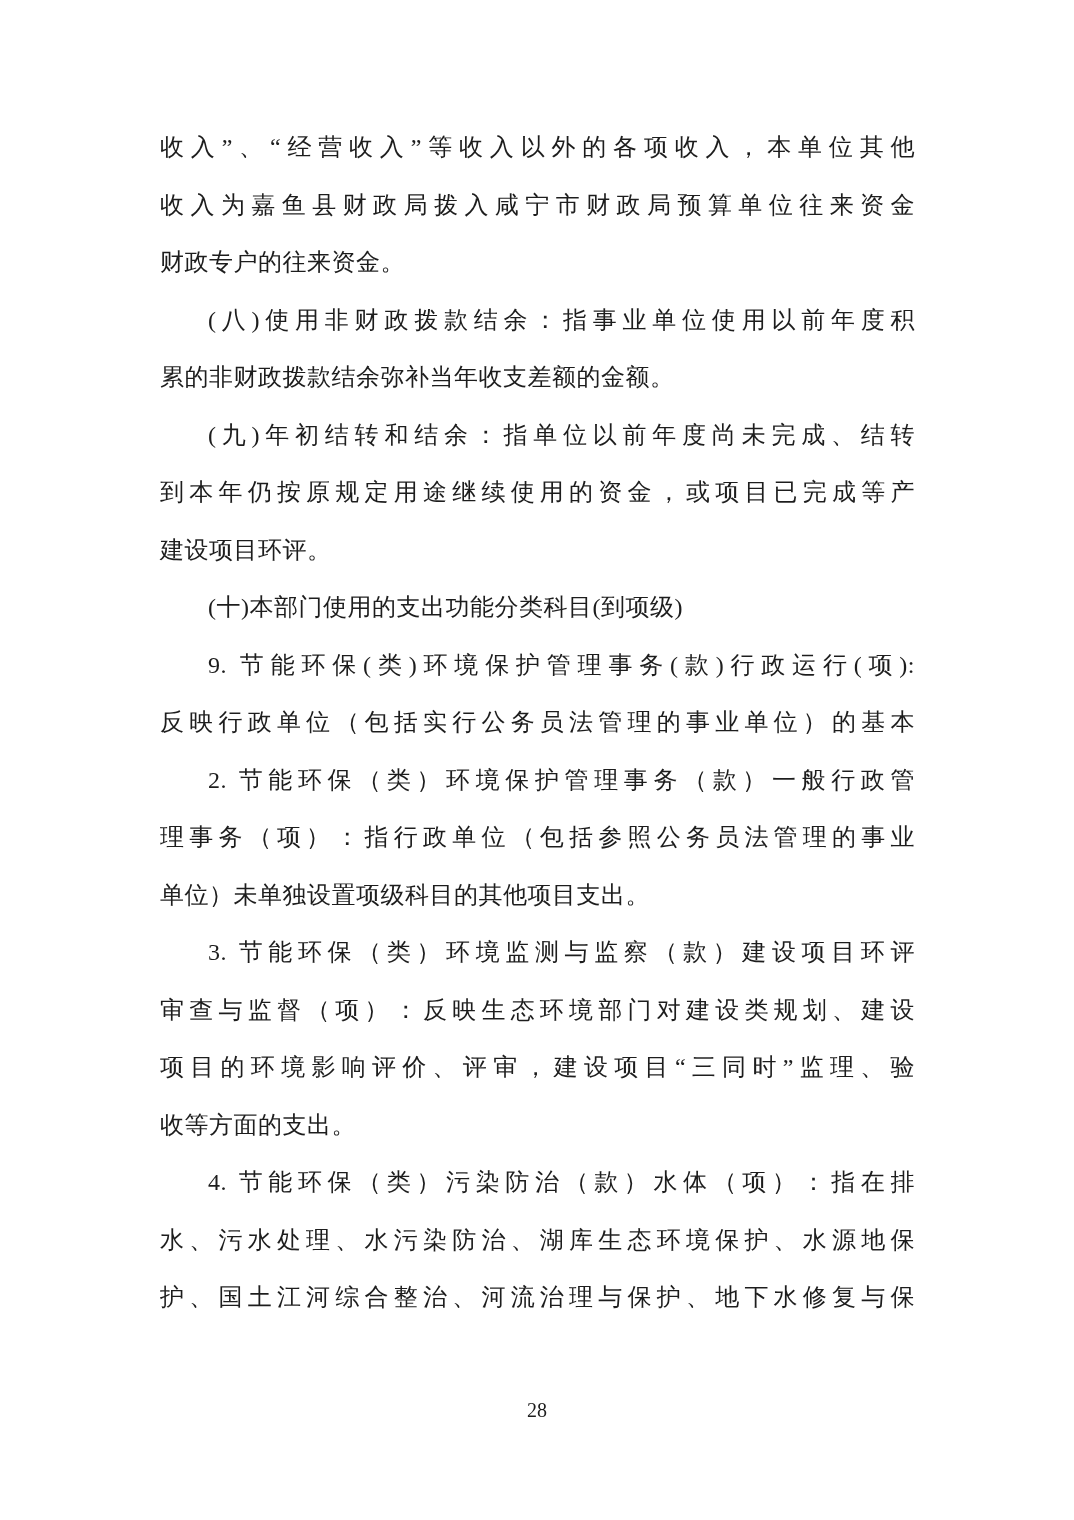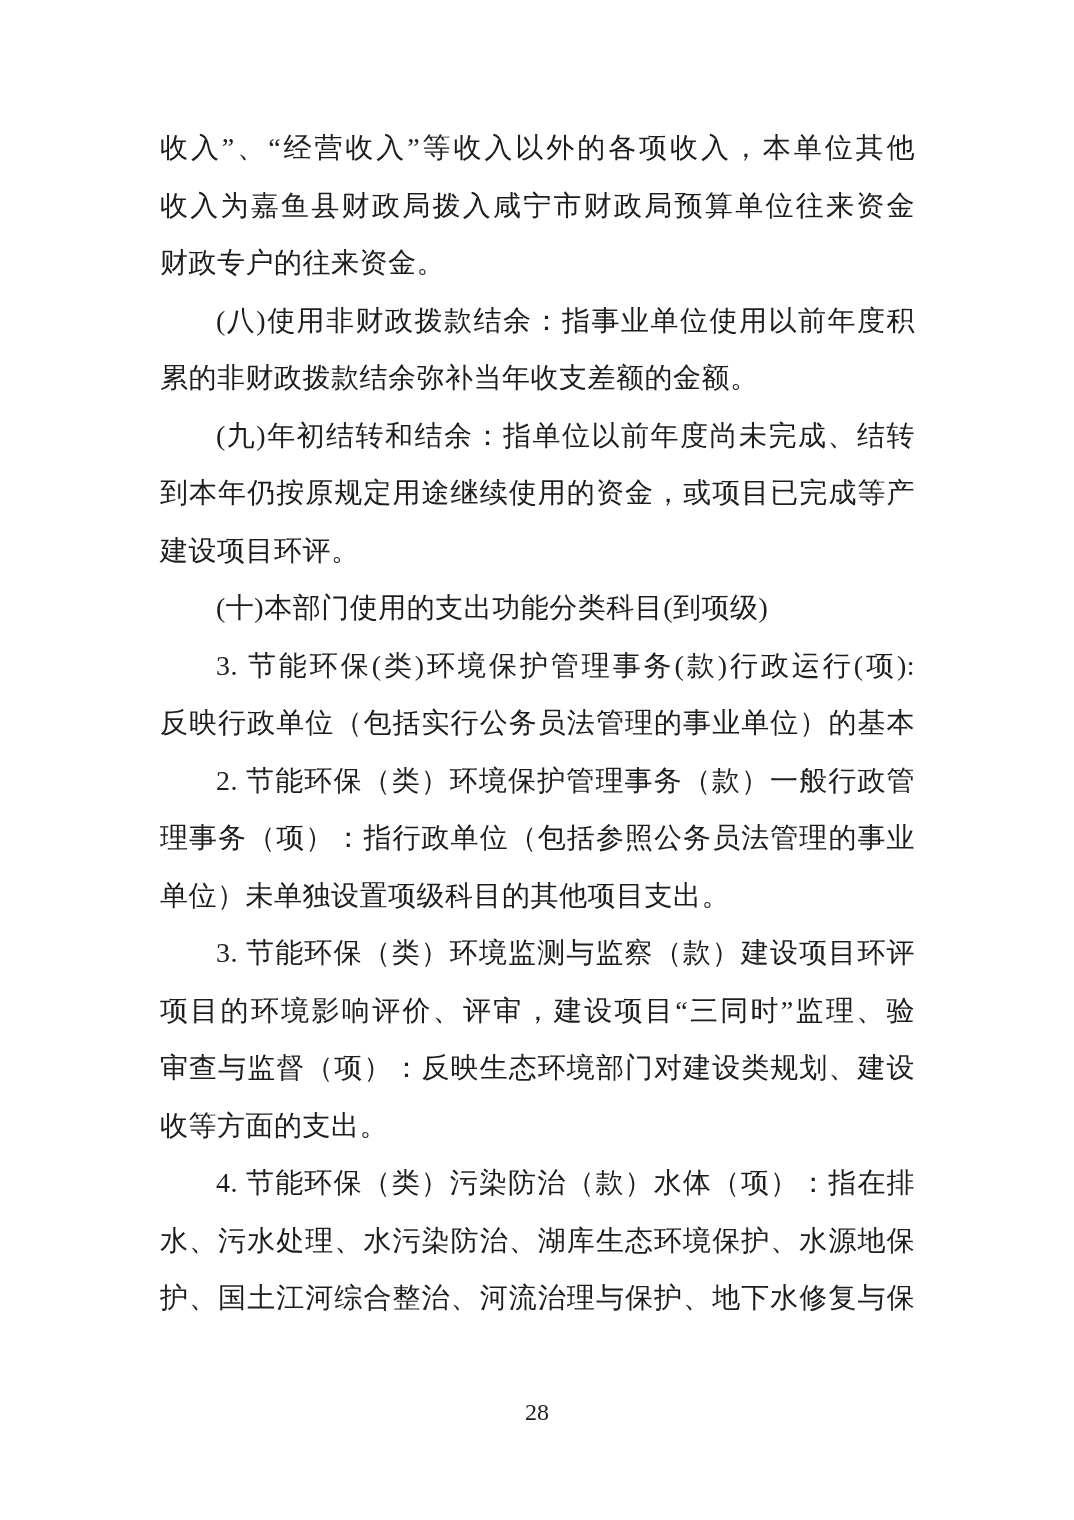--- a/index.html
+++ b/index.html
@@ -16,66 +16,66 @@
     color: #1d1d1d;
     overflow: hidden;
   }
   .doc-body {
     position: absolute;
     left: 160px;
     top: 119px;
     width: 755px;
   }
   .line {
-    font-size: 28px;
+    font-size: 24px;
     height: 57.5px;
     line-height: 57.5px;
     letter-spacing: 0.5px;
     white-space: nowrap;
   }
   .line.fill {
     white-space: normal;
     text-align: justify;
     text-align-last: justify;
     text-justify: inter-character;
   }
   .line.indent {
     text-indent: 2em;
   }
   .page-footer {
     position: absolute;
     left: 0;
     top: 1399px;
     width: 100%;
     text-align: center;
-    font-size: 24px;
+    font-size: 20px;
     color: #1d1d1d;
   }
 </style>
 </head>
 <body>
 
 <div class="page">
   <div class="doc-body">
       <div class="line fill">收入”、“经营收入”等收入以外的各项收入，本单位其他</div>
       <div class="line fill">收入为嘉鱼县财政局拨入咸宁市财政局预算单位往来资金</div>
       <div class="line">财政专户的往来资金。</div>
       <div class="line fill indent">(八)使用非财政拨款结余：指事业单位使用以前年度积</div>
       <div class="line">累的非财政拨款结余弥补当年收支差额的金额。</div>
       <div class="line fill indent">(九)年初结转和结余：指单位以前年度尚未完成、结转</div>
       <div class="line fill">到本年仍按原规定用途继续使用的资金，或项目已完成等产</div>
       <div class="line">建设项目环评。</div>
       <div class="line indent">(十)本部门使用的支出功能分类科目(到项级)</div>
-      <div class="line fill indent">3. 节能环保(类)环境保护管理事务(款)行政运行(项):</div>
+      <div class="line fill indent">9. 节能环保(类)环境保护管理事务(款)行政运行(项):</div>
       <div class="line fill">反映行政单位（包括实行公务员法管理的事业单位）的基本</div>
       <div class="line fill indent">2. 节能环保（类）环境保护管理事务（款）一般行政管</div>
       <div class="line fill">理事务（项）：指行政单位（包括参照公务员法管理的事业</div>
       <div class="line">单位）未单独设置项级科目的其他项目支出。</div>
       <div class="line fill indent">3. 节能环保（类）环境监测与监察（款）建设项目环评</div>
+      <div class="line fill">审查与监督（项）：反映生态环境部门对建设类规划、建设</div>
       <div class="line fill">项目的环境影响评价、评审，建设项目“三同时”监理、验</div>
-      <div class="line fill">审查与监督（项）：反映生态环境部门对建设类规划、建设</div>
       <div class="line">收等方面的支出。</div>
       <div class="line fill indent">4. 节能环保（类）污染防治（款）水体（项）：指在排</div>
       <div class="line fill">水、污水处理、水污染防治、湖库生态环境保护、水源地保</div>
       <div class="line fill">护、国土江河综合整治、河流治理与保护、地下水修复与保</div>
     </div>
   <div class="page-footer">28</div>
 </div>
 
 </body></html>

